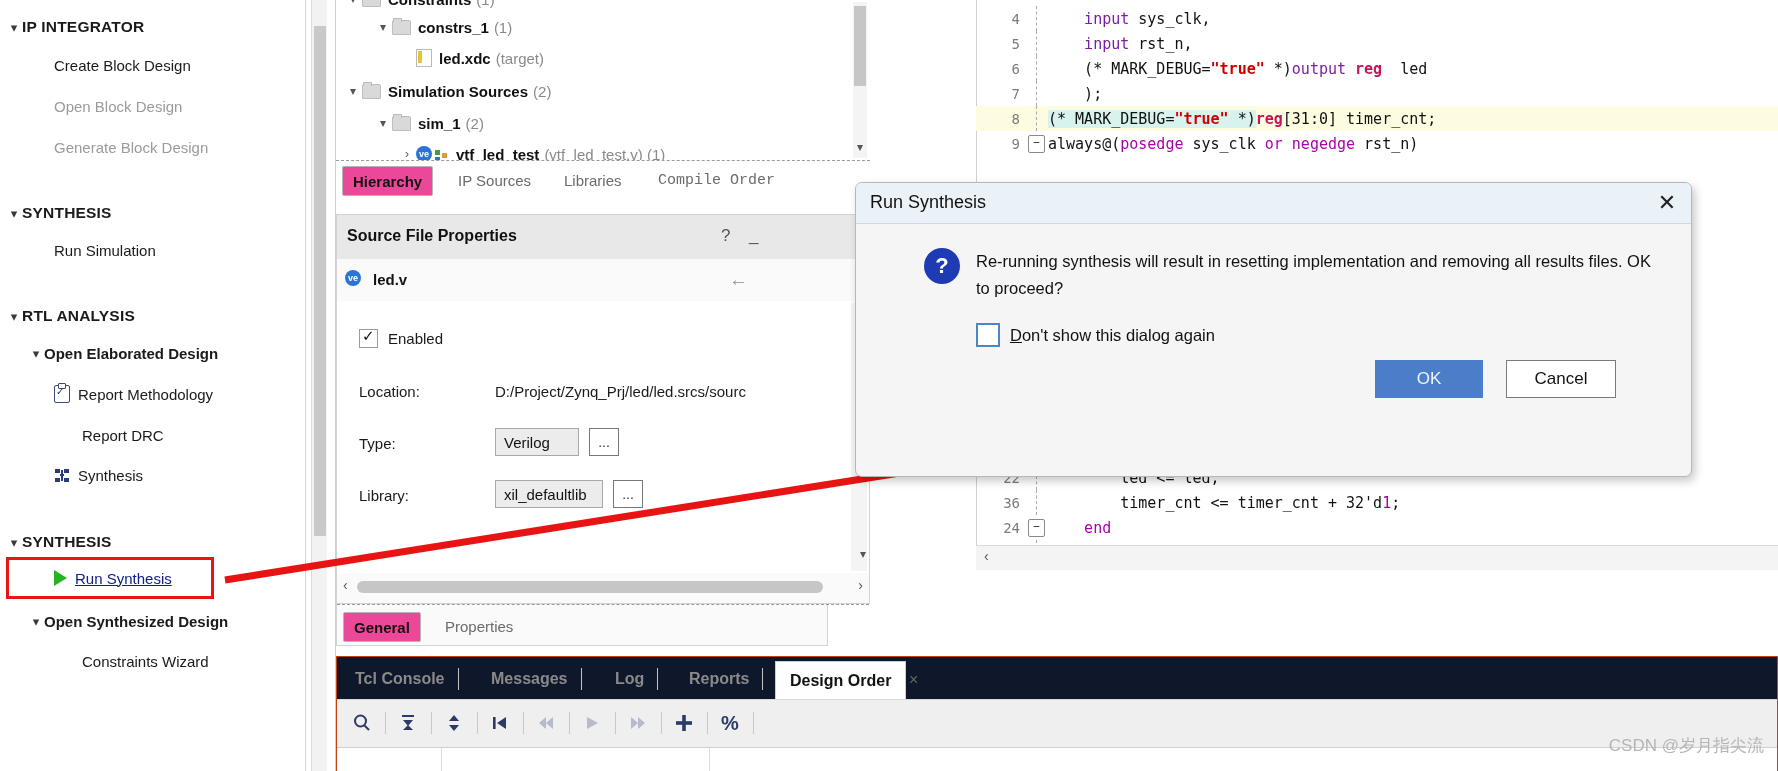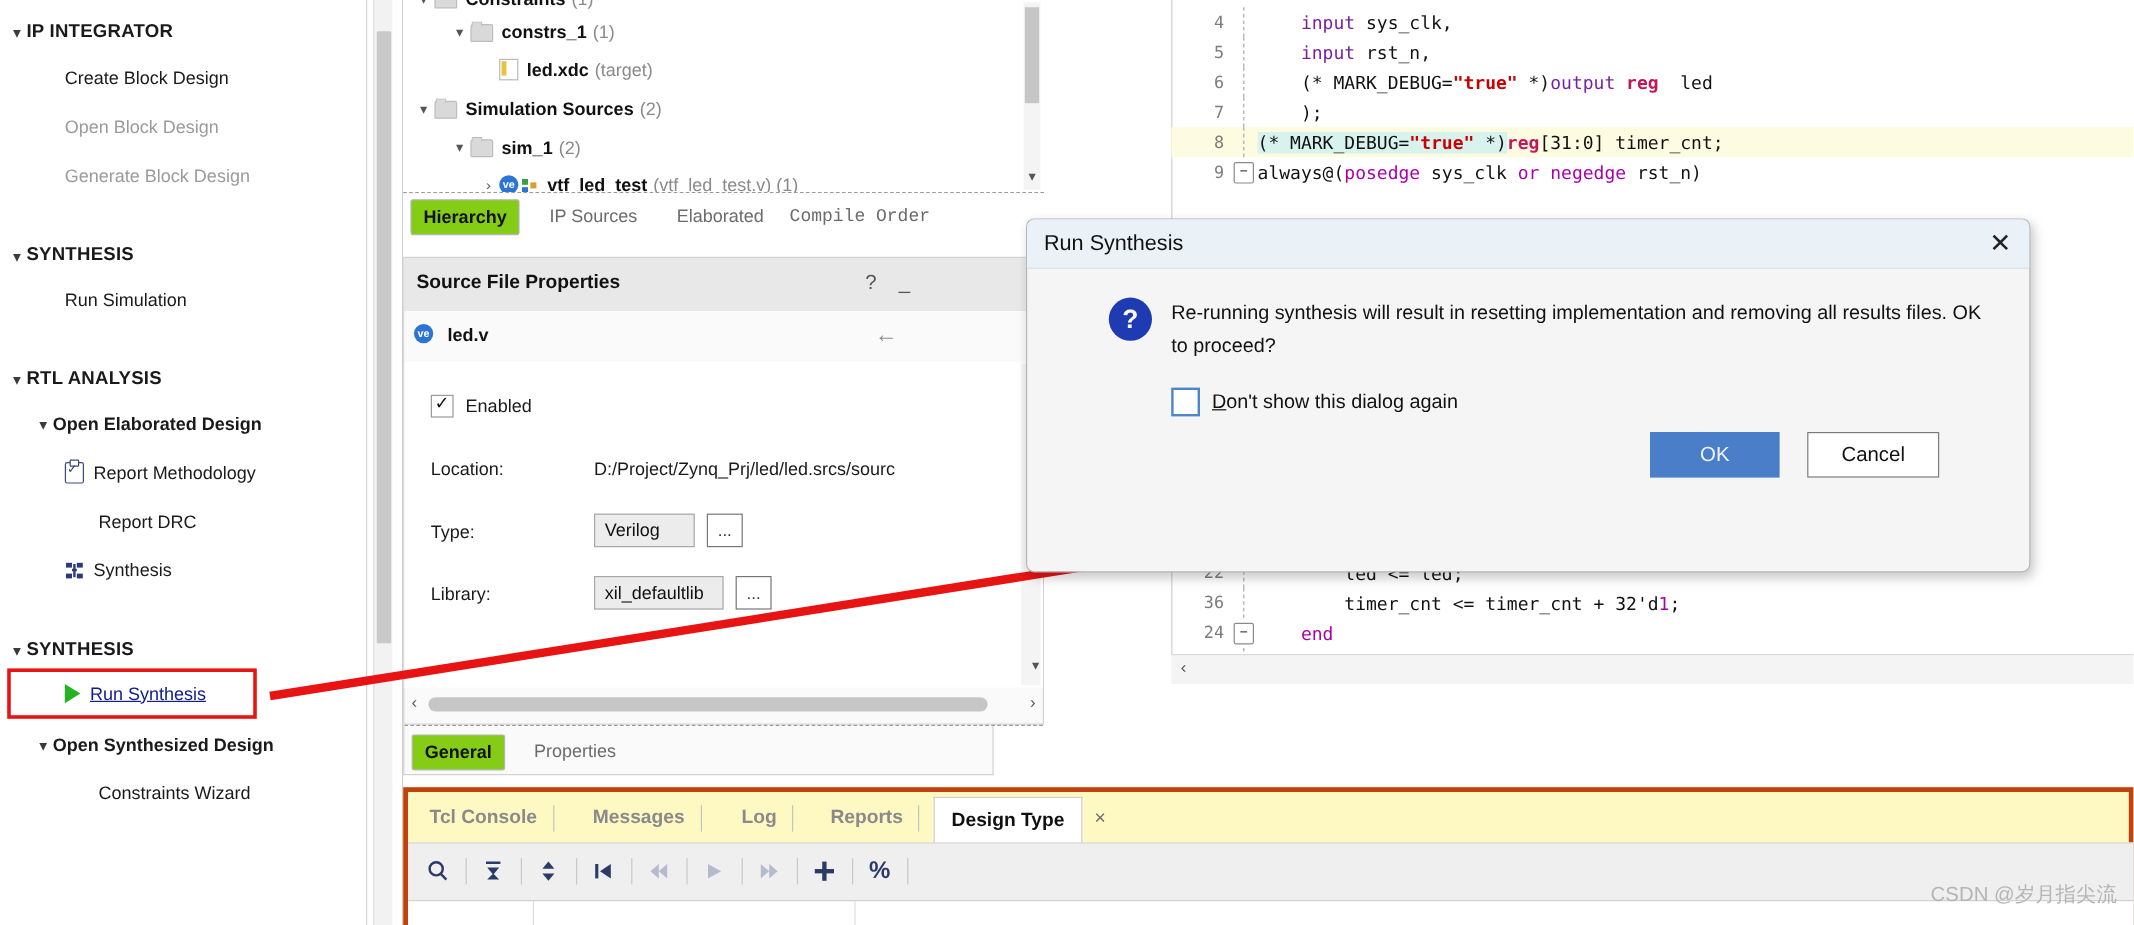--- a/index.html
+++ b/index.html
@@ -52,21 +52,21 @@
   .v-ico{display:inline-block;width:16px;height:16px;border-radius:50%;background:#2b74d6;color:#fff;font-size:9px;line-height:16px;text-align:center;margin-right:3px;font-weight:bold;}
   .hier-ico{display:inline-block;width:14px;height:12px;margin-right:7px;position:relative;}
 
   #tree-scroll{position:absolute;right:3px;top:2px;width:14px;height:156px;background:#f4f4f4;}
   #tree-thumb{position:absolute;right:4px;top:6px;width:12px;height:80px;background:#c6c6c6;}
   #tree-dn{position:absolute;right:2px;top:140px;width:16px;height:16px;color:#555;font-size:12px;text-align:center;}
   #tree-dash{position:absolute;left:0;top:160px;width:534px;border-top:1px dashed #9a9a9a;}
 
   .tabbar{position:absolute;left:0;top:161px;width:534px;height:38px;background:#ffffff;}
   .tabbtn{position:absolute;top:5px;height:28px;display:flex;align-items:center;padding:0 10px;font-size:15px;color:#6b6b6b;white-space:nowrap;}
-  .tabbtn.active{color:#111;font-weight:bold;border:1px solid #b5b5b5;background:#84cc16;border-radius:2px;}
+  .tabbtn.active{color:#111;font-weight:bold;border:1px solid #b5b5b5;background:#ec4899;border-radius:2px;}
 
   
   #props-panel{left:336px;top:214px;width:534px;height:390px;background:#fafafa;border:1px solid #d3d3d3;box-sizing:border-box;}
   #props-title{position:absolute;left:0;top:0;width:532px;height:44px;background:#e8e8e8;border-bottom:1px solid #cfcfcf;}
   #props-title .t{position:absolute;left:10px;top:12px;font-weight:bold;font-size:16px;color:#111;}
   #props-title .q{position:absolute;left:384px;top:11px;font-size:17px;color:#555;}
   #props-title .m{position:absolute;left:412px;top:11px;font-size:17px;color:#555;}
   #props-file{position:absolute;left:0;top:44px;width:532px;height:42px;background:#fafafa;border-bottom:1px solid #dcdcdc;}
   #props-file .n{position:absolute;left:36px;top:12px;font-weight:bold;font-size:15px;color:#111;}
   #props-file .vi{position:absolute;left:8px;top:11px;}
@@ -102,21 +102,21 @@
   .plain{color:#111;}
   .hl{background:#fdfce0;}
   .hl2{background:#d8f2ee;}
   .fold{position:absolute;left:52px;top:4px;width:15px;height:16px;border:1px solid #8a8a8a;border-radius:2px;background:#fff;color:#333;font-size:11px;line-height:14px;text-align:center;}
   .foldc{position:absolute;left:52px;top:3px;width:15px;height:17px;border:1px solid #8a8a8a;border-radius:0 0 7px 7px;border-top:none;background:#fff;}
   #edit-left-border{position:absolute;left:0;top:0;width:1px;height:545px;background:#d0d0d0;}
   #edit-hbar{position:absolute;left:0;top:545px;width:802px;height:24px;background:#f4f4f4;border-top:1px solid #dadada;}
   #edit-hbar .lft{position:absolute;left:8px;top:2px;font-size:14px;color:#555;}
 
   
-  #console{left:336px;top:656px;width:1442px;height:115px;background:#fef9c3;border:4px solid #c2410c;box-sizing:border-box;}
+  #console{left:336px;top:656px;width:1442px;height:115px;background:#0f172a;border:1px solid #c2410c;box-sizing:border-box;}
   #ctabs{position:absolute;left:0;top:0;width:1440px;height:42px;}
   .ctab{position:absolute;top:4px;height:36px;display:flex;align-items:center;padding:0 14px;font-size:16px;color:#8a8a8a;font-weight:bold;white-space:nowrap;}
   .ctab .vsep{position:absolute;right:0;top:7px;width:1px;height:22px;background:#c4c4c4;}
   .ctab.active{background:#ffffff;color:#111;border-top:1px solid #cfcfcf;border-left:1px solid #cfcfcf;border-right:1px solid #cfcfcf;top:4px;height:38px;}
   #ctab-close{position:absolute;top:14px;font-size:16px;color:#666;}
   #ctoolbar{position:absolute;left:0;top:42px;width:1440px;height:48px;background:#efefef;border-top:1px solid #d8d8d8;}
   .tbicon{position:absolute;top:8px;width:30px;height:30px;display:flex;align-items:center;justify-content:center;color:#2b3a67;font-size:20px;}
   .tbicon.dim{color:#b6bbcb;}
   .tbsep{position:absolute;top:12px;width:1px;height:22px;background:#c8c8c8;}
   #crow{position:absolute;left:0;top:90px;width:1440px;height:23px;background:#fff;border-top:1px solid #d0d0d0;}
@@ -273,21 +273,21 @@
 
     <div id="tree-scroll"></div>
     <div id="tree-thumb"></div>
     <div id="tree-dn">▾</div>
   </div>
   <div id="tree-dash"></div>
 
   <div class="tabbar">
     <div class="tabbtn active" style="left:6px;">Hierarchy</div>
     <div class="tabbtn" style="left:112px;">IP Sources</div>
-    <div class="tabbtn" style="left:218px;">Elaborated</div>
+    <div class="tabbtn" style="left:218px;">Libraries</div>
     <div class="tabbtn" style="left:312px;font-family:Liberation Mono, monospace;">Compile Order</div>
   </div>
 </div>
 
 <div class="abs" id="props-panel">
   <div id="props-title">
     <span class="t">Source File Properties</span>
     <span class="q">?</span>
     <span class="m">_</span>
   </div>
@@ -421,21 +421,21 @@
         <span class="vsep"></span>
       </div>
     <div class="ctab" style="left:264px;">
         <span>Log</span>
         <span class="vsep"></span>
       </div>
     <div class="ctab" style="left:338px;">
         <span>Reports</span>
         <span class="vsep"></span>
       </div>
-    <div class="ctab active" style="left:438px;">Design Type</div>
+    <div class="ctab active" style="left:438px;">Design Order</div>
     <div id="ctab-close" style="left:572px;">×</div>
   </div>
 
   <div id="ctoolbar">
     <div class="tbicon" style="left:10px;">
       <svg width="20" height="20" viewBox="0 0 20 20">
           <circle cx="8.5" cy="8" r="5.5" fill="none" stroke="#2b3a67" stroke-width="2"></circle>
           <line x1="12.5" y1="12.5" x2="17" y2="17" stroke="#2b3a67" stroke-width="2"></line>
         </svg>
     </div>

